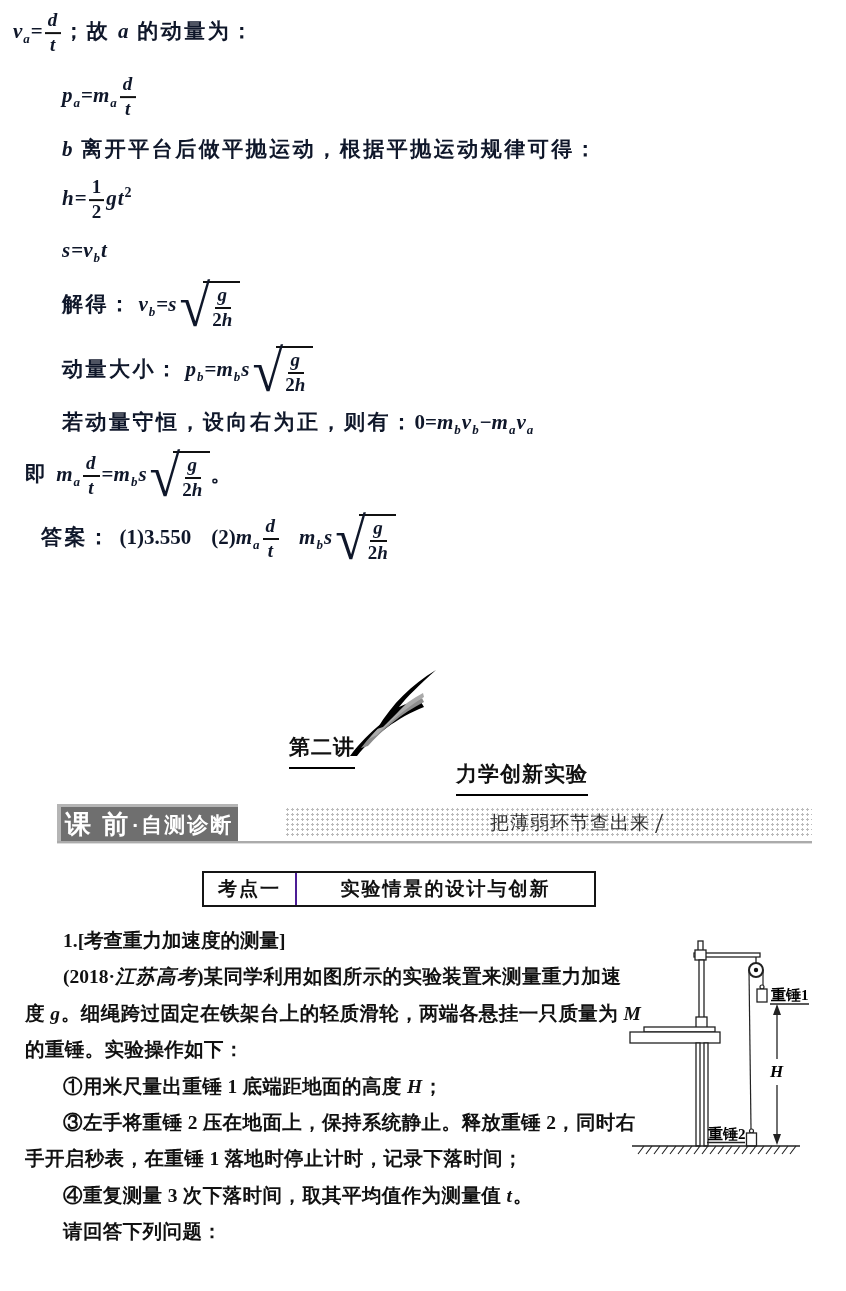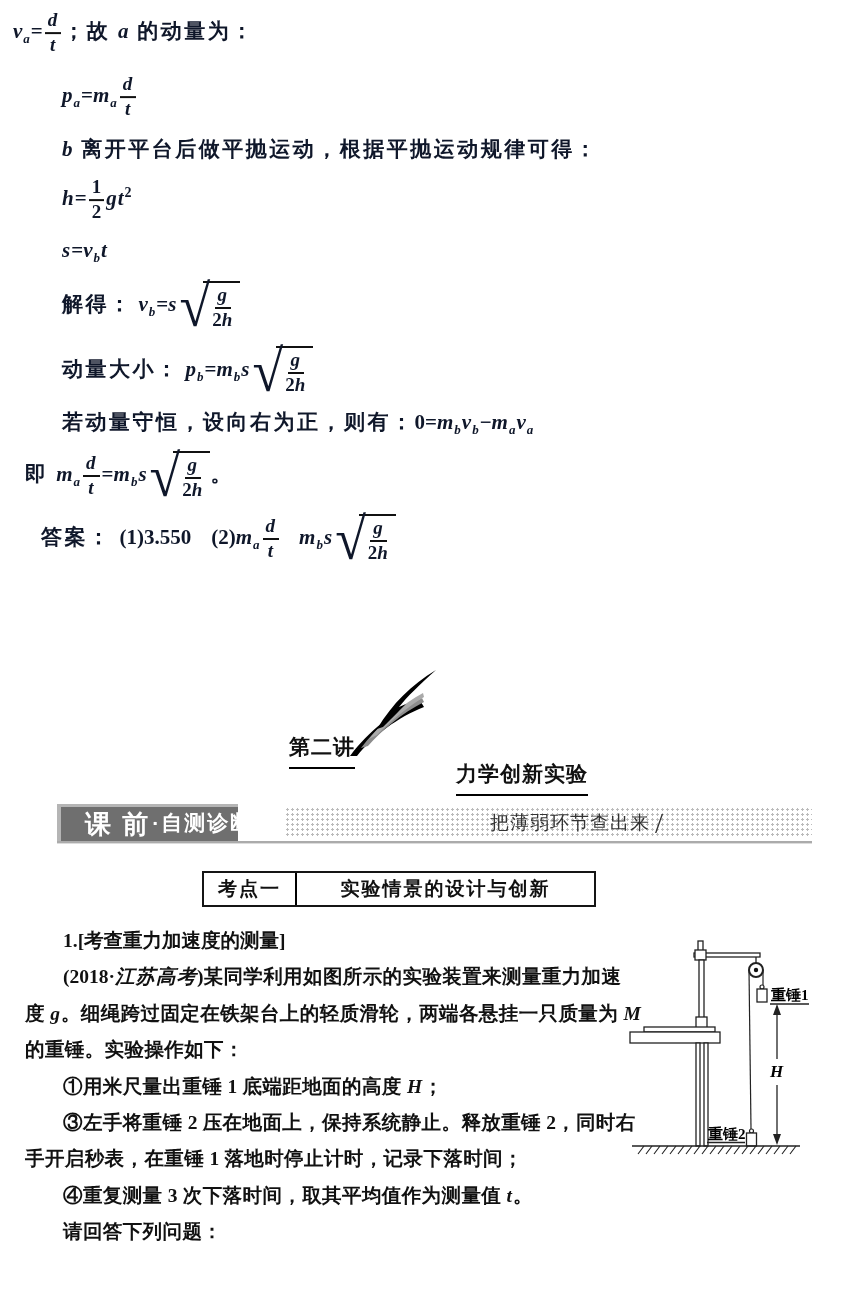--- a/index.html
+++ b/index.html
@@ -34,21 +34,21 @@
   .hdr-txt{
     position:absolute;font-family:"Liberation Sans", sans-serif;
     font-weight:700;font-size:21px;letter-spacing:1px;
     border-bottom:2.5px solid #000;padding-bottom:6px;white-space:nowrap;
   }
   
   .banner{position:absolute;left:57px;top:804px;width:755px;height:46px;}
   .banner-box{
     position:absolute;left:0;top:0;width:181px;height:37px;box-sizing:border-box;
     background:#6f6f6f;border-top:3px solid #b5b5b5;border-left:4px solid #b5b5b5;
-    display:flex;align-items:flex-start;padding-left:24px;
+    display:flex;align-items:center;padding-left:4px;
     font-family:"Liberation Sans", sans-serif;color:#fff;white-space:nowrap;
   }
   .banner-big{font-size:26px;font-weight:700;letter-spacing:2px;}
   .banner-small{font-size:21px;font-weight:700;letter-spacing:2px;margin-left:2px;padding-top:2px;}
   .banner-dots{
     position:absolute;left:228px;top:3px;width:527px;height:31px;line-height:31px;
     background-image:radial-gradient(circle,#bbbbbb 1.1px,transparent 1.3px);
     background-size:5px 5px;white-space:nowrap;
   }
   .banner-note{
@@ -56,21 +56,21 @@
     font-size:19px;font-weight:500;color:#333;letter-spacing:1px;
   }
   .banner-slash{font-size:29px;font-weight:400;color:#333;vertical-align:-4px;margin-left:5px;font-family:"Liberation Serif",serif;}
   .banner-rule{position:absolute;left:0;top:37px;width:755px;height:2px;background:#ababab;border-bottom:1px solid #dcdcdc;}
   
   .kaodian{
     position:absolute;left:202px;top:871px;width:394px;height:36px;box-sizing:border-box;
     border:2px solid #151515;display:flex;align-items:stretch;
     font-family:"Liberation Sans", sans-serif;font-weight:700;font-size:19px;color:#111;
   }
-  .kd-label{width:91px;border-right:2px solid #000000;display:flex;align-items:center;justify-content:center;letter-spacing:2px;}
+  .kd-label{width:91px;border-right:2px solid #4c1d95;display:flex;align-items:center;justify-content:center;letter-spacing:2px;}
   .kd-title{flex:1;display:flex;align-items:center;justify-content:center;letter-spacing:2px;text-align:right;}
   
   .prob{position:absolute;left:25px;top:923px;width:805px;font-size:19.5px;font-weight:700;}
   .pline{height:36.4px;line-height:36.4px;white-space:nowrap;}
   .pline.ind{text-indent:38px;}
   .prob .tx{letter-spacing:0.4px;}
   
   .figure{position:absolute;left:628px;top:933px;}
   .figure text{font-family:"Liberation Serif", serif;font-weight:700;}
 </style>

